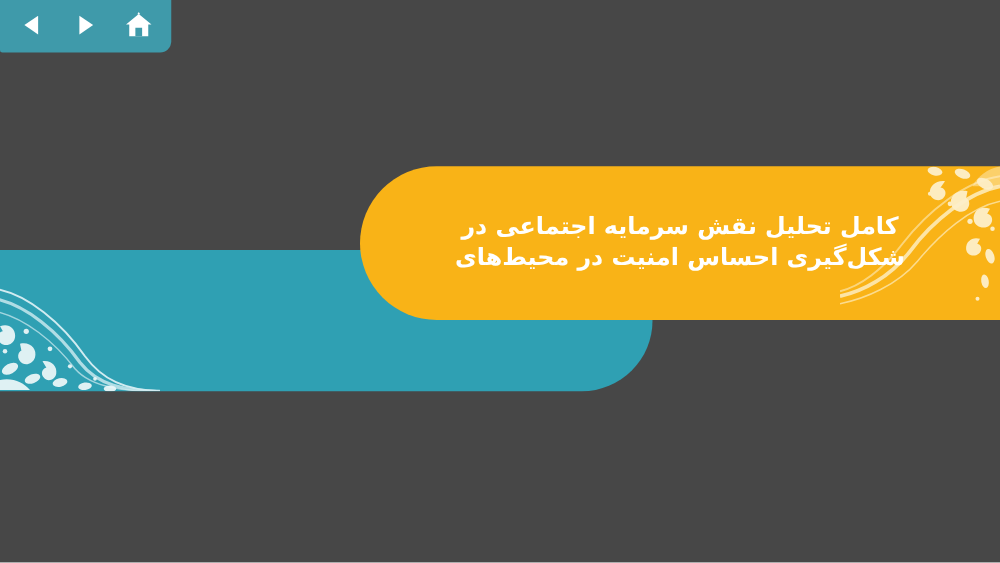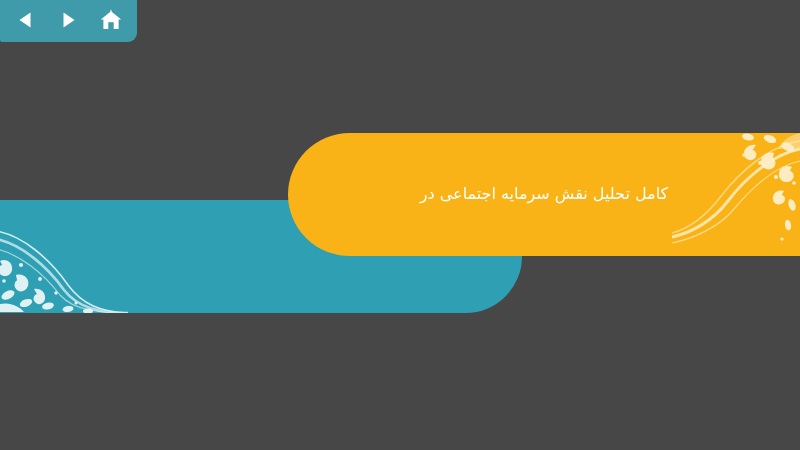--- a/index.html
+++ b/index.html
@@ -97,23 +97,23 @@
     flex-direction: column;
     align-items: center;
     justify-content: center;
     text-align: center;
     direction: rtl;
     padding: 4px 26px 6px 26px;
     box-sizing: border-box;
   }
   .title-line {
     color: #ffffff;
-    font-size: 16px;
+    font-size: 19px;
     line-height: 25px;
-    font-weight: 400;
+    font-weight: 700;
     white-space: nowrap;
     letter-spacing: 0;
   }
 </style>
 </head>
 <body>
 
 <div id="stage">
 
   <div id="navbar">
@@ -189,16 +189,17 @@
         <circle cx="88" cy="30" r="1.9"></circle>
         <circle cx="72" cy="22" r="1.7"></circle>
         <circle cx="122" cy="50" r="1.8"></circle>
         <circle cx="110" cy="106" r="1.6"></circle>
         <path d="M128,0 c-10,2 -18,8 -22,16 l22,0 z" opacity=".5"></path>
       </g>
     </svg>
 
     <div id="title-block">
       <div class="title-line">کامل تحلیل نقش سرمایه اجتماعی در</div>
+      <div class="title-line">شکل‌گیری احساس امنیت در محیط‌های</div>
     </div>
   </div>
 
 </div>
 
 </body></html>

